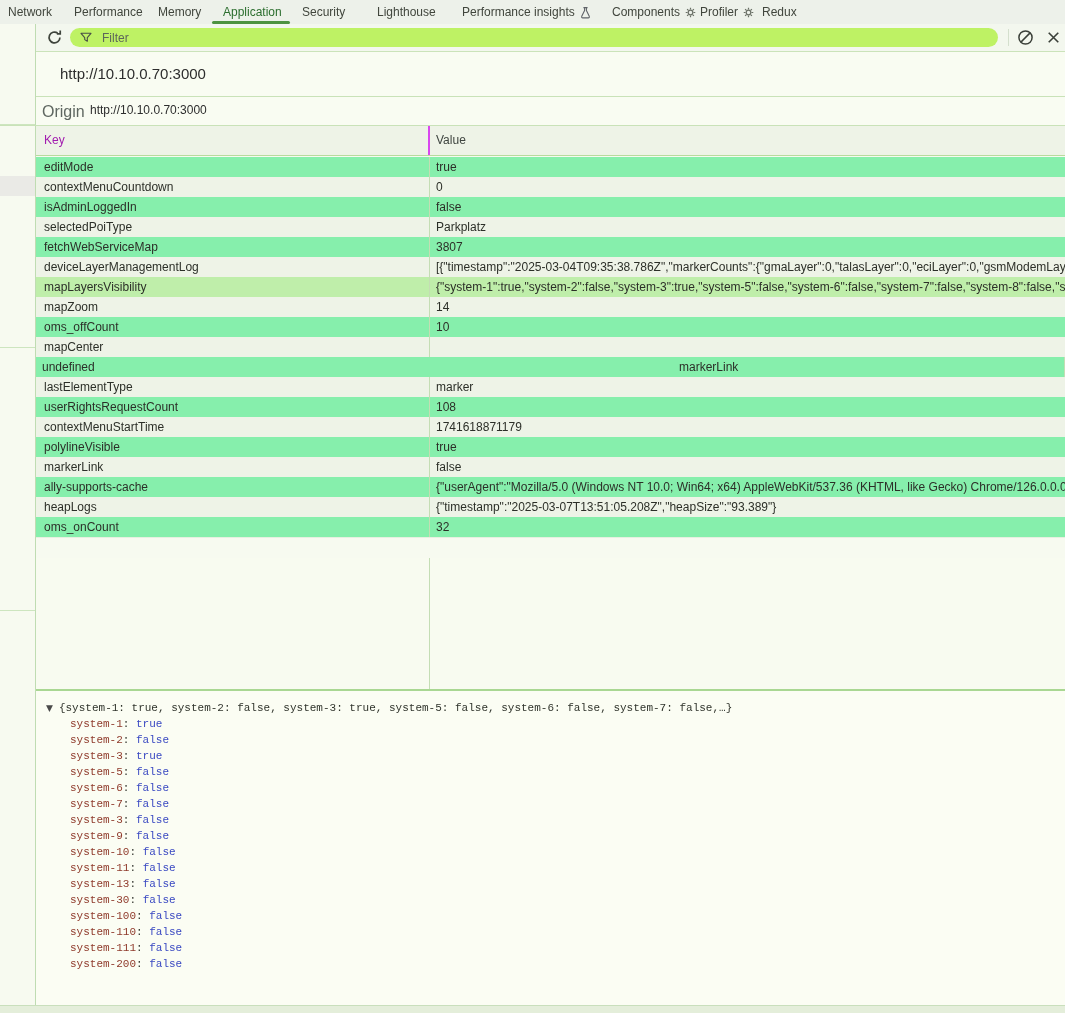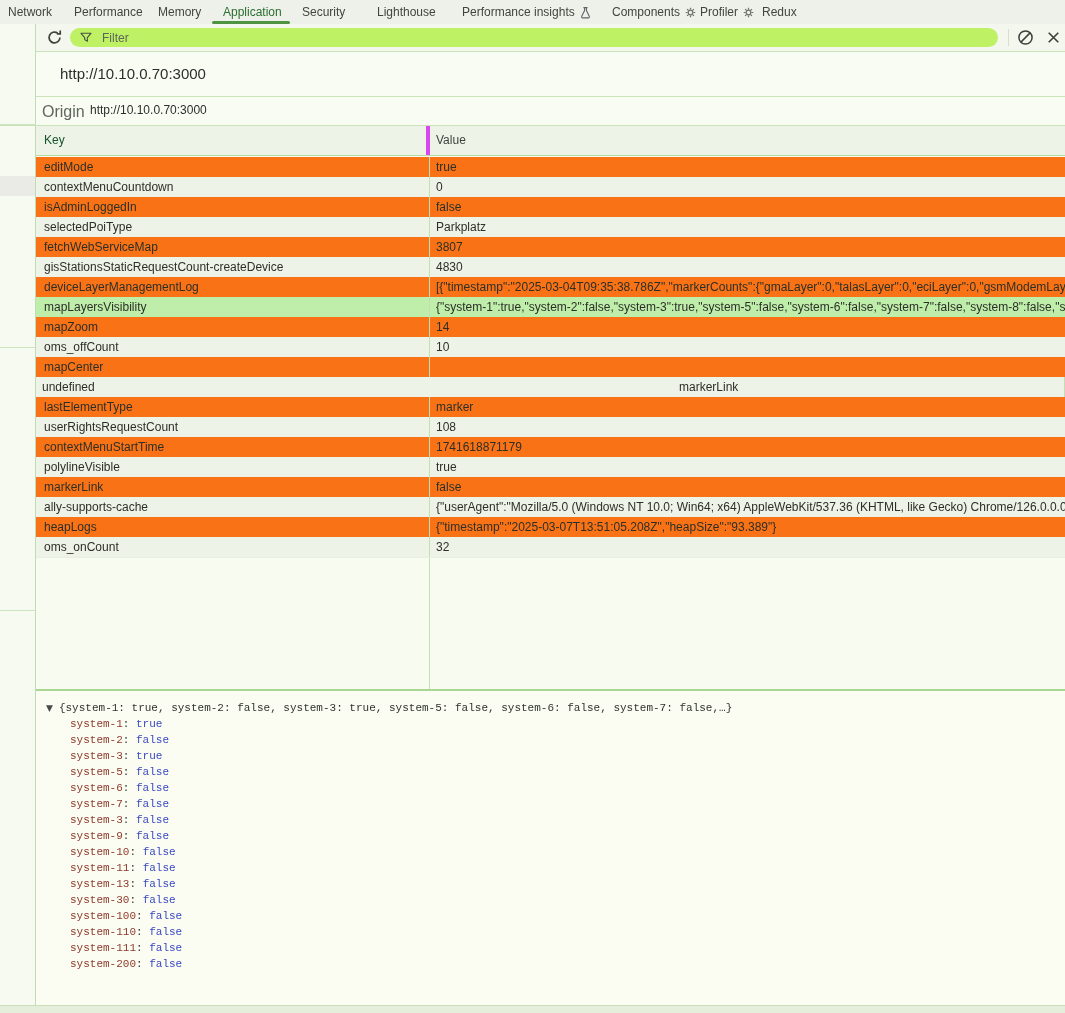--- a/index.html
+++ b/index.html
@@ -43,26 +43,26 @@
   .title-sec .t{position:absolute;left:24px;top:13px;font-size:15px;color:#2d2d2d;}
 
   .origin-row{position:absolute;left:0;top:73px;width:1029px;height:28px;background:#f9fcf2;box-sizing:border-box;}
   .origin-row .lbl{position:absolute;left:6px;top:6px;font-size:16px;color:#5f6761;}
   .origin-row .val{position:absolute;left:54px;top:6px;font-size:12px;color:#2d2d2d;}
   .fullline{position:absolute;left:-36px;top:101px;width:1065px;height:1px;background:#c9e2b8;}
 
   
   .ghead{position:absolute;left:0;top:102px;width:1029px;height:30px;background:#eef3e7;
          border-bottom:1px solid #b7db9d;box-sizing:border-box;display:flex;}
-  .ghead .hk{width:394px;border-right:4px solid #d946ef;box-sizing:border-box;
-             padding-left:8px;line-height:29px;font-size:12px;color:#14532d;}
+  .ghead .hk{width:394px;border-right:2px solid #d946ef;box-sizing:border-box;
+             padding-left:8px;line-height:29px;font-size:12px;color:#a21caf;}
   .ghead .hv{flex:1;padding-left:6px;line-height:29px;font-size:12px;color:#3f4540;}
 
   .rows{position:absolute;left:0;top:133px;width:1029px;}
-  .row{display:flex;height:20px;background:#f97316;}
+  .row{display:flex;height:20px;background:#86efac;}
   .row:nth-child(even){background:#eef3e7;}
   .row.sel{background:#bfeeaa;}
   .row:last-child{border-bottom:1px solid #e7efe0;}
   .cell{line-height:20px;font-size:12px;white-space:nowrap;overflow:hidden;color:#2c2f28;}
   .cell.k{width:394px;border-right:1px solid #c4ddb4;box-sizing:border-box;padding-left:8px;flex:none;}
   .cell.v{flex:1;padding-left:6px;}
 
   .filler{position:absolute;left:0;top:534px;width:1029px;height:131px;background:#f8fbf0;display:flex;}
   .filler .fk{width:394px;border-right:1px solid #c4ddb4;box-sizing:border-box;}
 
@@ -210,24 +210,20 @@
           <div class="cell k">isAdminLoggedIn</div>
           <div class="cell v">false</div>
         </div>
       <div class="row">
           <div class="cell k">selectedPoiType</div>
           <div class="cell v">Parkplatz</div>
         </div>
       <div class="row">
           <div class="cell k">fetchWebServiceMap</div>
           <div class="cell v">3807</div>
-        </div>
-      <div class="row">
-          <div class="cell k">gisStationsStaticRequestCount-createDevice</div>
-          <div class="cell v">4830</div>
         </div>
       <div class="row">
           <div class="cell k">deviceLayerManagementLog</div>
           <div class="cell v">[{"timestamp":"2025-03-04T09:35:38.786Z","markerCounts":{"gmaLayer":0,"talasLayer":0,"eciLayer":0,"gsmModemLayer":0</div>
         </div>
       <div class="row sel">
           <div class="cell k">mapLayersVisibility</div>
           <div class="cell v">{"system-1":true,"system-2":false,"system-3":true,"system-5":false,"system-6":false,"system-7":false,"system-8":false,"system-9":false</div>
         </div>
       <div class="row">

